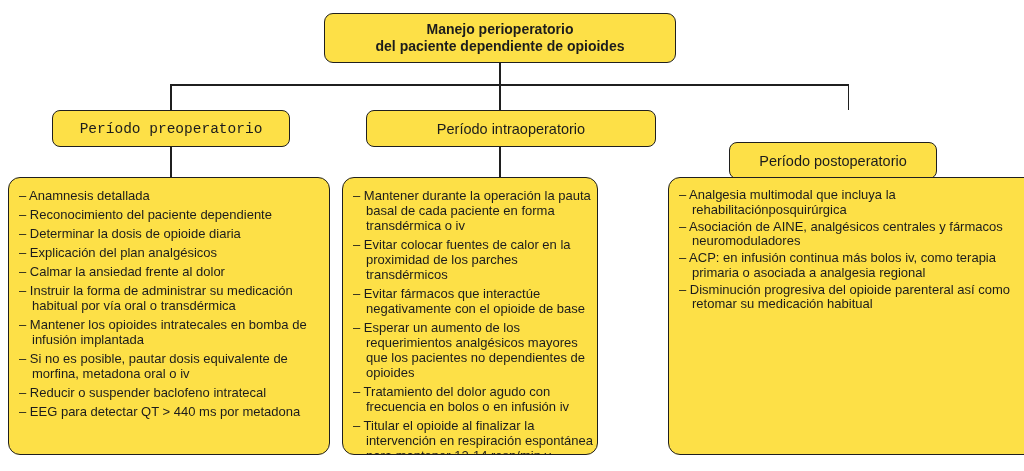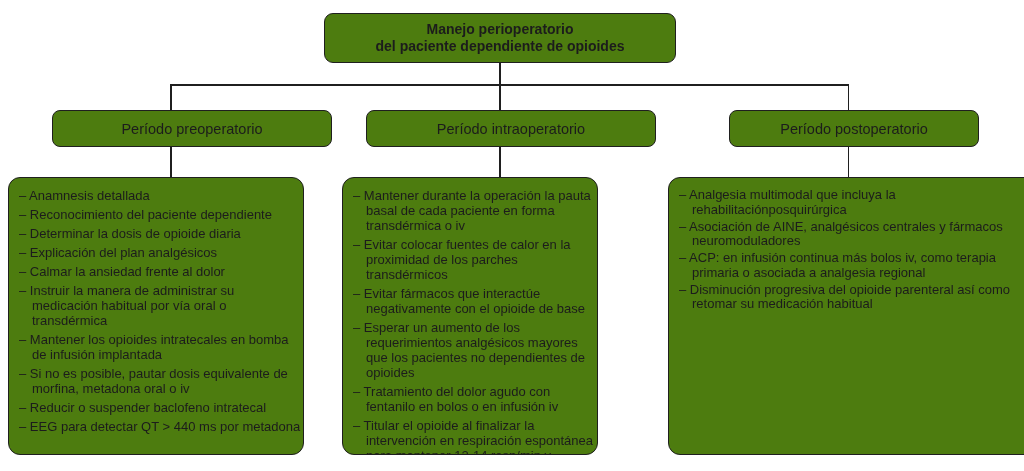--- a/index.html
+++ b/index.html
@@ -7,48 +7,48 @@
     position: relative;
     width: 1024px;
     height: 471px;
     background: #ffffff;
     font-family: "Liberation Sans", sans-serif;
     color: #1c1c1c;
     overflow: hidden;
   }
   .node {
     position: absolute;
-    background: #4d7c0f;
+    background: #fde047;
     border: 1.5px solid #1f1f1f;
     box-sizing: border-box;
   }
   .root-node {
     left: 324px; top: 13px; width: 352px; height: 50px;
     border-radius: 9px;
     display: flex; flex-direction: column;
     align-items: center; justify-content: center;
     text-align: center;
     font-weight: bold; font-size: 14px; line-height: 17px;
   }
   .period-node {
     top: 110px; height: 37px;
     border-radius: 8px;
     display: flex; align-items: center; justify-content: center;
     font-size: 14.5px;
   }
-  .period-pre   { left: 52px;  width: 280px; }
+  .period-pre   { left: 52px;  width: 238px; font-family: Liberation Mono, monospace; }
   .period-intra { left: 366px; width: 290px; }
-  .period-post  { left: 729px; width: 250px; }
+  .period-post  { left: 729px; width: 208px; margin-top: 32px; }
   .detail-node {
     top: 177px; height: 278px;
     border-radius: 12px;
     padding: 10px 2px 0 10px;
     overflow: hidden;
   }
-  .detail-pre   { left: 8px;   width: 296px; }
+  .detail-pre   { left: 8px;   width: 322px; }
   .detail-intra { left: 342px; width: 256px; }
   .detail-post  { left: 668px; width: 376px; }
   .detail-node ul { list-style: none; margin: 0; padding: 0; }
   .detail-node li {
     font-size: 13px;
     line-height: 15px;
     margin-bottom: 4px;
     padding-left: 13px;
     text-indent: -13px;
   }
@@ -88,35 +88,35 @@
     <span>Período postoperatorio</span>
   </div>
 
   <div class="node detail-node detail-pre">
     <ul>
       <li>– Anamnesis detallada</li>
       <li>– Reconocimiento del paciente dependiente</li>
       <li>– Determinar la dosis de opioide diaria</li>
       <li>– Explicación del plan analgésicos</li>
       <li>– Calmar la ansiedad frente al dolor</li>
-      <li>– Instruir la manera de administrar su medicación habitual por vía oral o transdérmica</li>
+      <li>– Instruir la forma de administrar su medicación habitual por vía oral o transdérmica</li>
       <li>– Mantener los opioides intratecales en bomba de infusión implantada</li>
       <li>– Si no es posible, pautar dosis equivalente de morfina, metadona oral o iv</li>
       <li>– Reducir o suspender baclofeno intratecal</li>
       <li>– EEG para detectar QT &gt; 440 ms por metadona</li>
     </ul>
   </div>
 
   <div class="node detail-node detail-intra">
     <ul>
       <li>– Mantener durante la operación la pauta basal de cada paciente en forma transdérmica o iv</li>
       <li>– Evitar colocar fuentes de calor en la proximidad de los parches transdérmicos</li>
       <li>– Evitar fármacos que interactúe negativamente con el opioide de base</li>
       <li>– Esperar un aumento de los requerimientos analgésicos mayores que los pacientes no dependientes de opioides</li>
-      <li>– Tratamiento del dolor agudo con fentanilo en bolos o en infusión iv</li>
+      <li>– Tratamiento del dolor agudo con frecuencia en bolos o en infusión iv</li>
       <li>– Titular el opioide al finalizar la intervención en respiración espontánea para mantener 12-14 resp/min y pupilas ligeramente mióticas</li>
     </ul>
   </div>
 
   <div class="node detail-node detail-post">
     <ul>
       <li>– Analgesia multimodal que incluya la rehabilitaciónposquirúrgica</li>
       <li>– Asociación de AINE, analgésicos centrales y fármacos neuromoduladores</li>
       <li>– ACP: en infusión continua más bolos iv, como terapia primaria o asociada a analgesia regional</li>
       <li>– Disminución progresiva del opioide parenteral así como retomar su medicación habitual</li>

